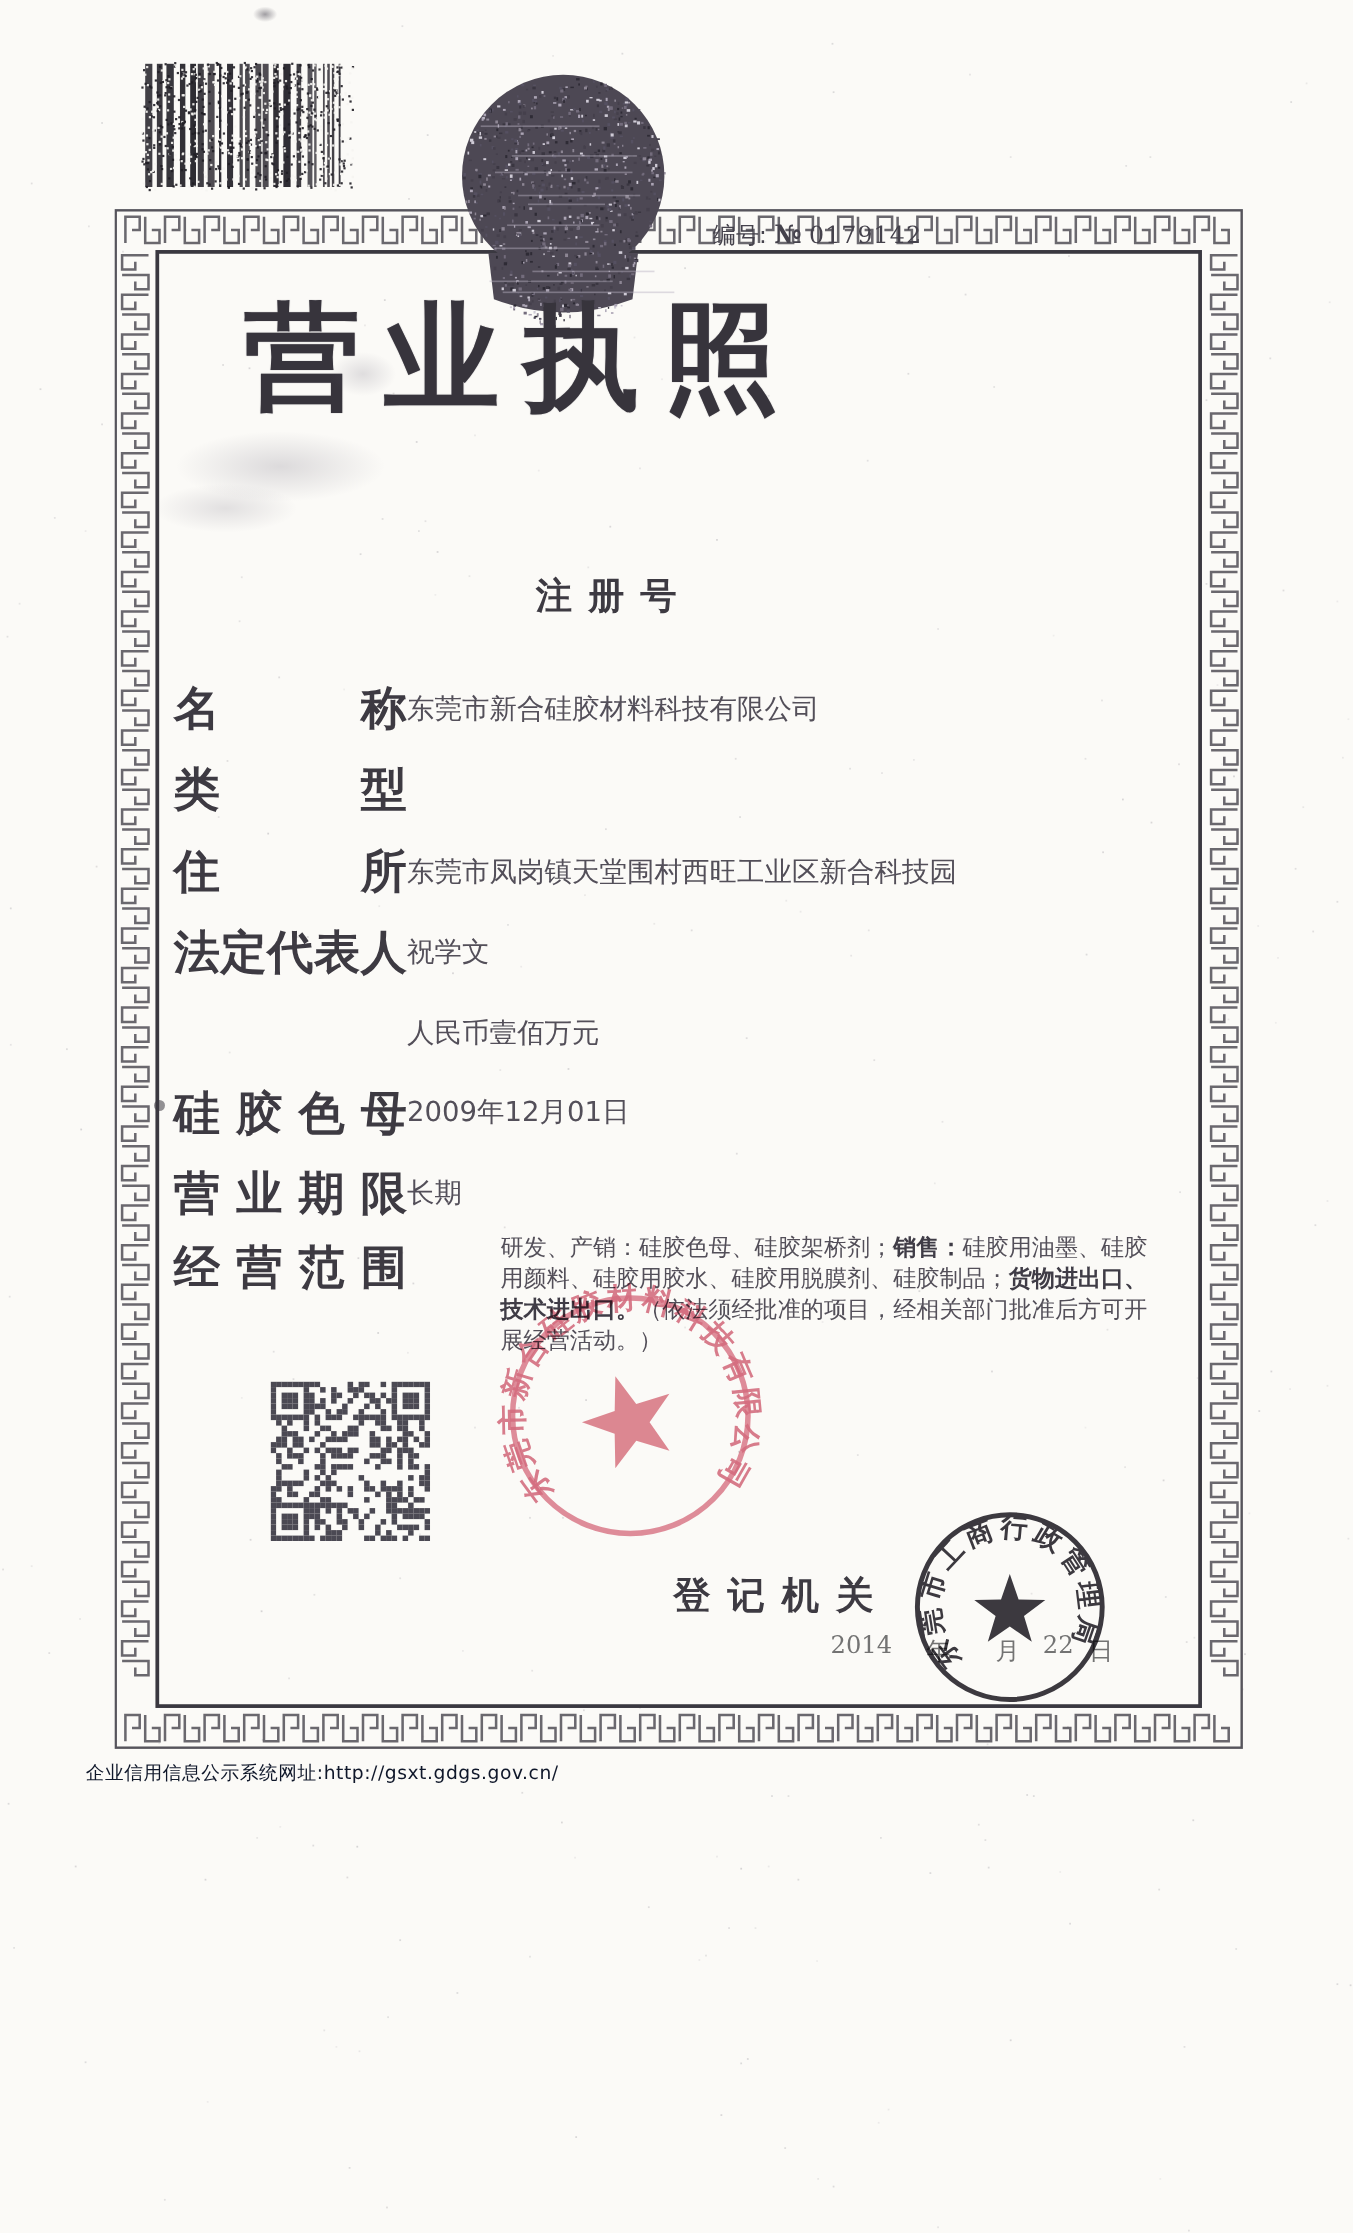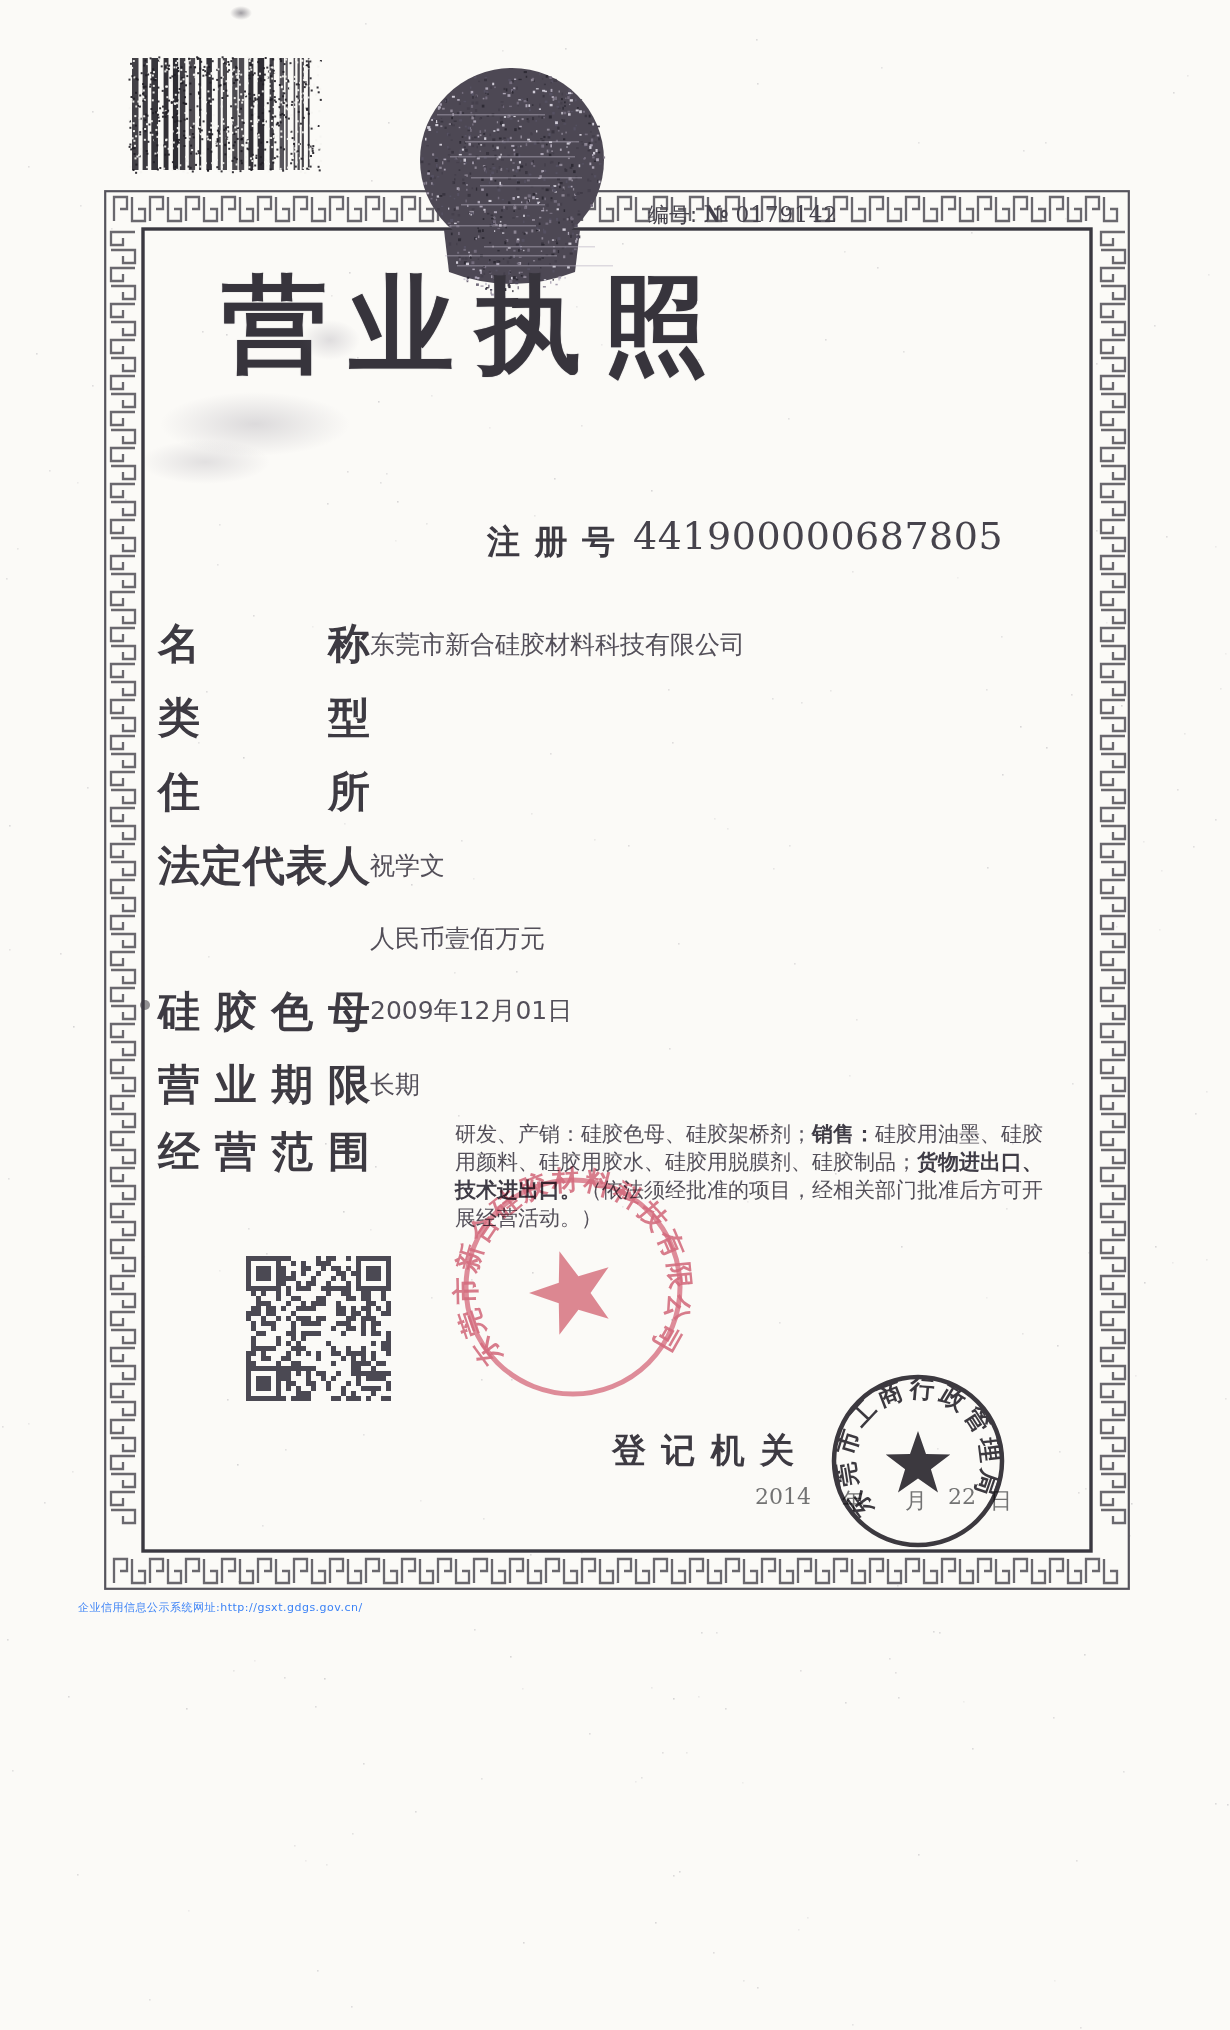--- a/index.html
+++ b/index.html
@@ -17,21 +17,21 @@
   .regno-label{width:128px;font-size:33px;}
   .regno-num{font-family:"DejaVu Serif",serif;font-size:38px;color:#46434c;letter-spacing:.5px;}
   .flabel{width:212px;font-size:42px;left:158px;}
   .fvalue{left:370px;font-size:25px;color:#534f59;white-space:nowrap;}
   .scope{left:455px;width:588px;font-size:21px;line-height:28px;color:#534f59;
          text-align:justify;}
   .scope .b{font-weight:700;color:#3f3c46;}
   .registrar{width:182px;font-size:34px;}
   .dt{font-size:22px;color:#737373;white-space:nowrap;}
   .dt.num{font-family:"DejaVu Serif",serif;}
-  .footer-left{font-size:11px;color:#3b82f6;letter-spacing:.5px;white-space:nowrap;}
+  .footer-left{font-size:17px;color:#0f172a;letter-spacing:.5px;white-space:nowrap;}
   .footer-right{font-size:20.5px;font-weight:600;color:#3b3a44;white-space:nowrap;}
   .blend{mix-blend-mode:multiply;}
   .smudge{pointer-events:none;}
   .sealtext{font-size:27px;letter-spacing:3px;fill:#d76d81;opacity:.88;font-weight:600;}
   .stamptext{font-size:24.5px;letter-spacing:4.5px;fill:#2c2931;font-weight:600;}
 </style>
 </head>
 <body>
 
 <div class="canvas">
@@ -2059,28 +2059,28 @@
 
   <div class="abs serial" style="left:648px;top:200px">
     <span>编号:</span>
     <span class="nosign">№</span>
     <span class="num">0179142</span>
   </div>
 
   <div class="abs title" style="left:222px;top:256px">营业执照</div>
 
   <div class="abs regno-label" style="left:487px;top:520px">注册号</div>
-  <div class="abs regno-num" style="left:633px;top:514px">441900000687805</div>
 
   <div class="abs flabel" style="top:616px">名称</div>
   <div class="abs fvalue" style="top:628px">东莞市新合硅胶材料科技有限公司</div>
 
   <div class="abs flabel" style="top:690px">类型</div>
 
   <div class="abs flabel" style="top:764px">住所</div>
+  <div class="abs fvalue" style="top:776px">东莞市凤岗镇天堂围村西旺工业区新合科技园</div>
 
   <div class="abs flabel" style="top:838px">法定代表人</div>
   <div class="abs fvalue" style="top:849px">祝学文</div>
 
   <div class="abs fvalue" style="top:922px">人民币壹佰万元</div>
 
   <div class="abs flabel" style="top:984px">硅胶色母</div>
   <div class="abs fvalue" style="top:994px">2009年12月01日</div>
 
   <div class="abs flabel" style="top:1057px">营业期限</div>

